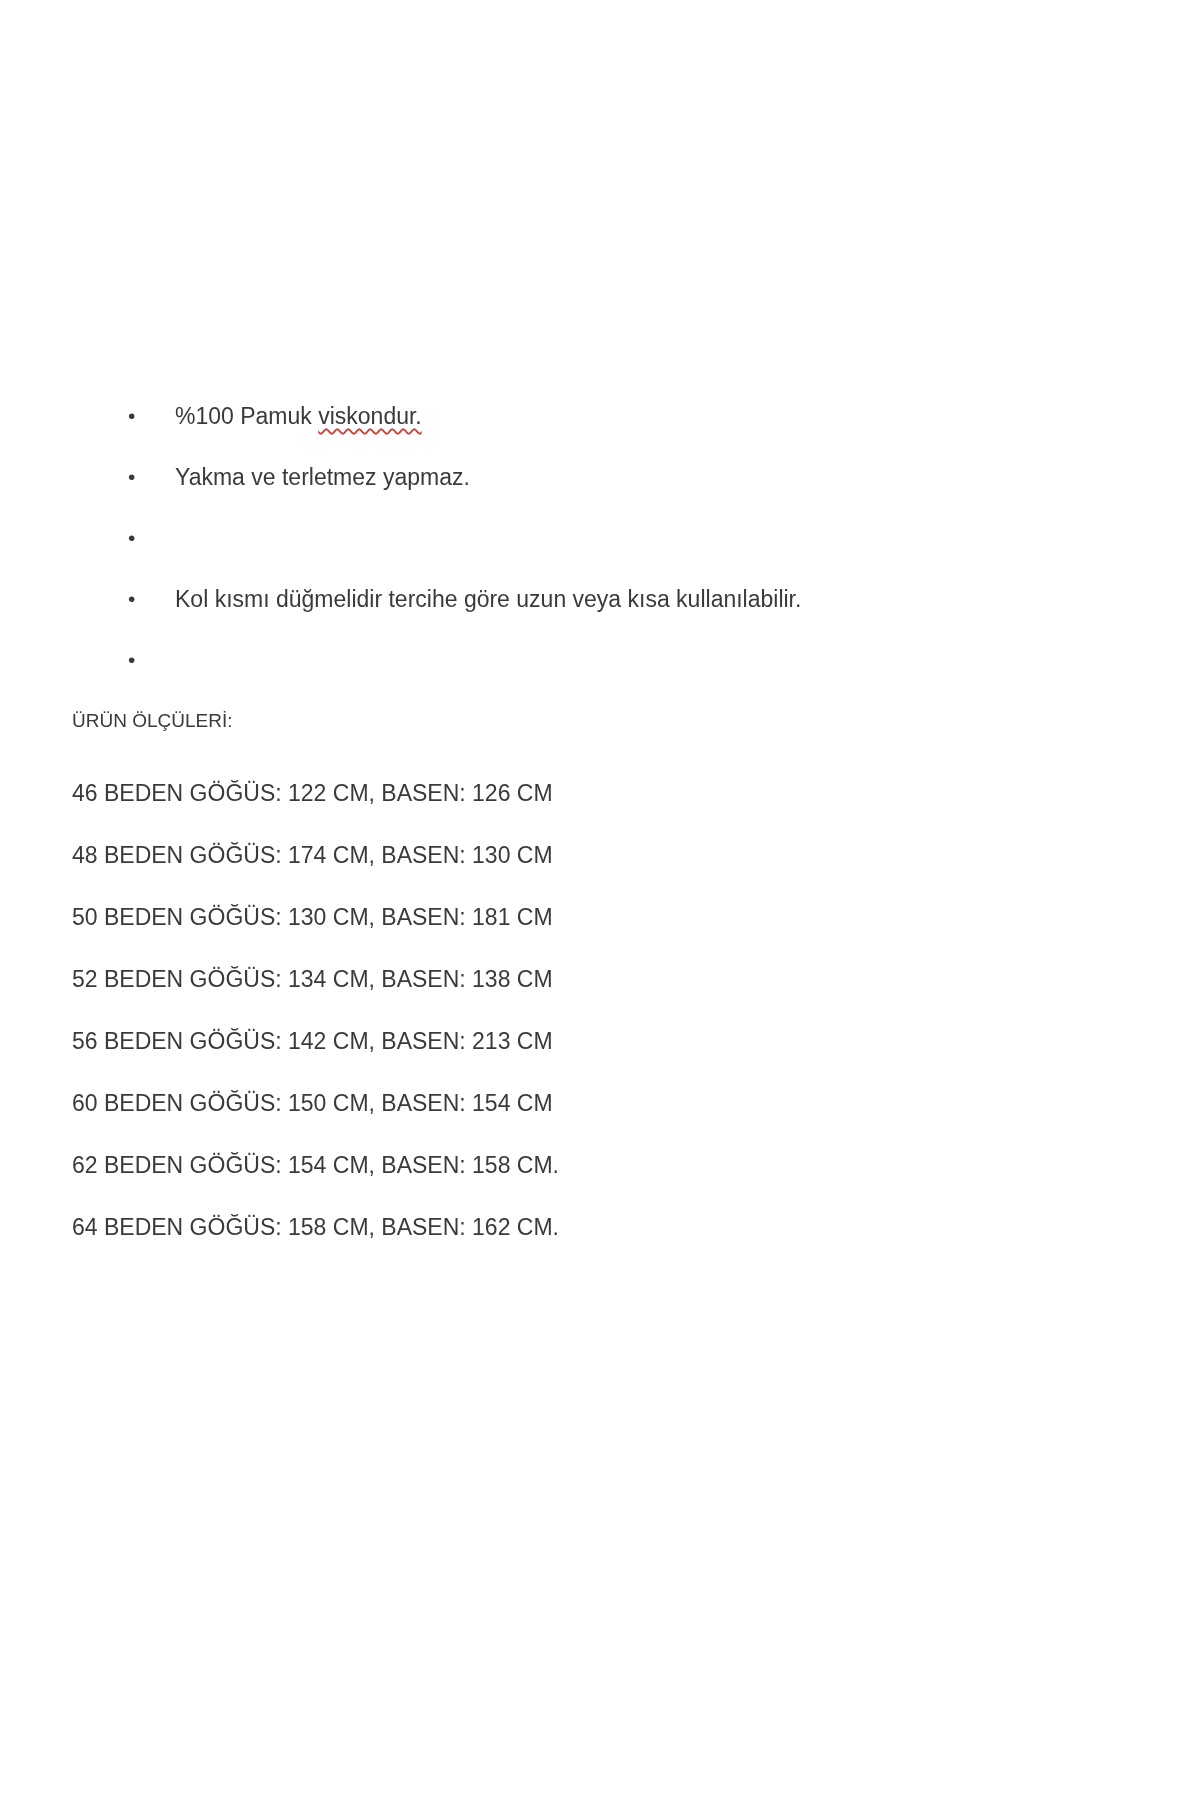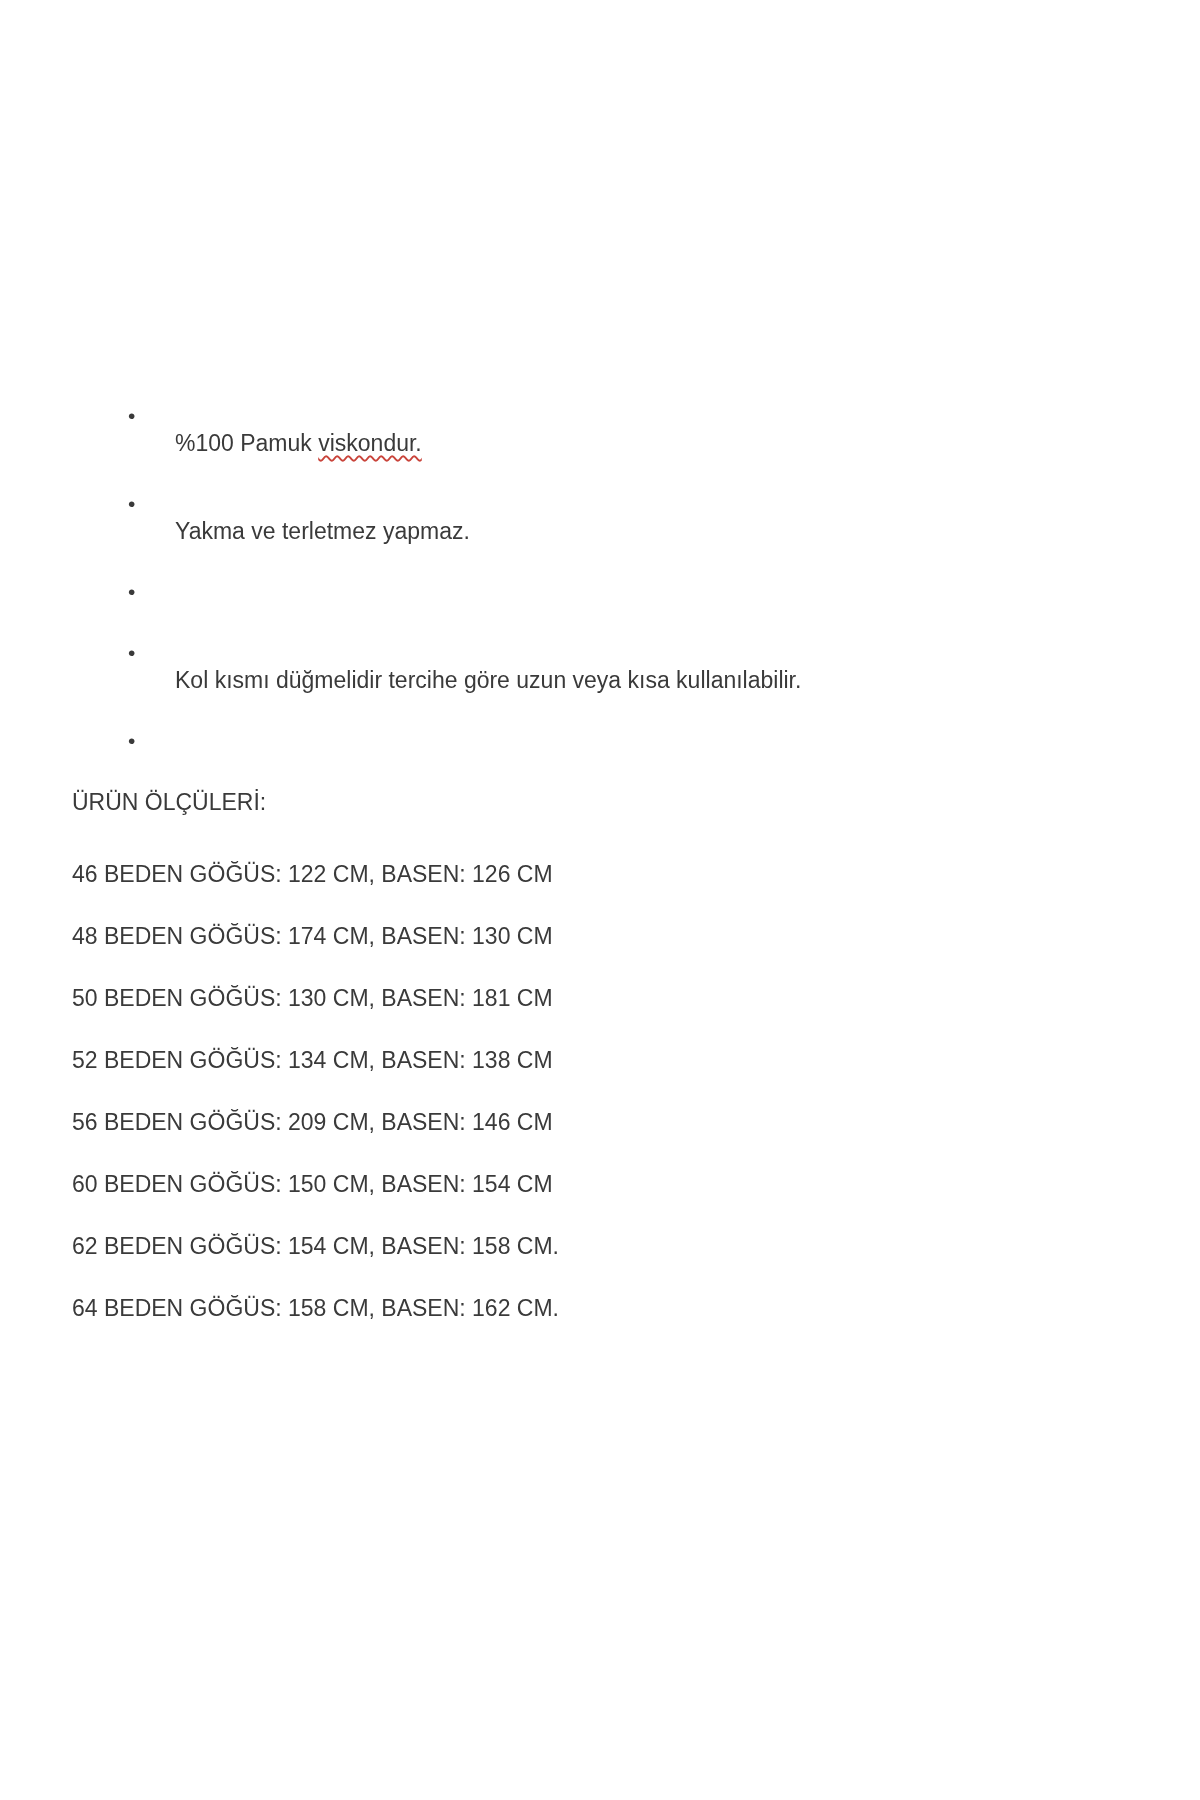--- a/index.html
+++ b/index.html
@@ -33,32 +33,31 @@
   }
   .bullet-marker {
     display: inline-block;
     width: 47px;
     margin-left: 56px;
     flex: 0 0 auto;
     font-size: 21px;
   }
   .bullet-text {
     white-space: pre-wrap;
-    margin-top: 27px;
   }
   .spellcheck-word {
     text-decoration: underline;
     text-decoration-style: wavy;
     text-decoration-color: #c9433a;
     text-decoration-thickness: 2px;
     text-underline-offset: 4px;
   }
   .section-heading {
     margin: 2px 0 44px 0;
-    font-size: 23px;
+    font-size: 19px;
     font-weight: normal;
     line-height: 28px;
   }
   .size-line {
     margin: 0 0 34px 0;
     line-height: 28px;
   }
 </style>
 </head>
 <body>
@@ -87,20 +86,20 @@
       </li>
     </ul>
 
     <h2 class="section-heading">ÜRÜN ÖLÇÜLERİ:</h2>
 
     <div>
       <p class="size-line">46 BEDEN GÖĞÜS: 122 CM, BASEN: 126 CM</p>
       <p class="size-line">48 BEDEN GÖĞÜS: 174 CM, BASEN: 130 CM</p>
       <p class="size-line">50 BEDEN GÖĞÜS: 130 CM, BASEN: 181 CM</p>
       <p class="size-line">52 BEDEN GÖĞÜS: 134 CM, BASEN: 138 CM</p>
-      <p class="size-line">56 BEDEN GÖĞÜS: 209 CM, BASEN: 146 CM</p>
+      <p class="size-line">56 BEDEN GÖĞÜS: 142 CM, BASEN: 213 CM</p>
       <p class="size-line">60 BEDEN GÖĞÜS: 150 CM, BASEN: 154 CM</p>
       <p class="size-line">62 BEDEN GÖĞÜS: 154 CM, BASEN: 158 CM.</p>
       <p class="size-line">64 BEDEN GÖĞÜS: 158 CM, BASEN: 162 CM.</p>
     </div>
 
   </div>
 </div>
 
 </body></html>

